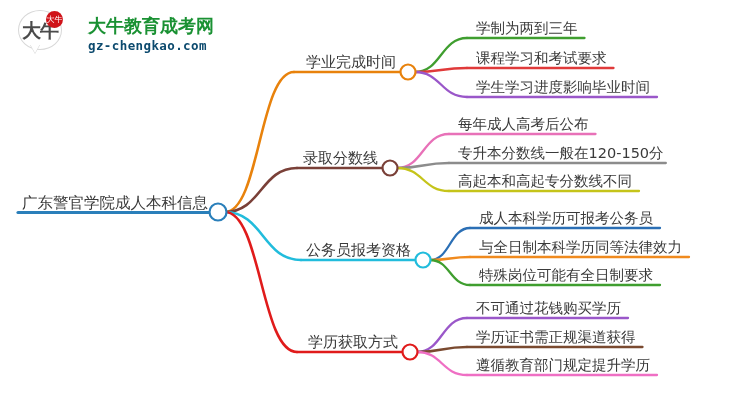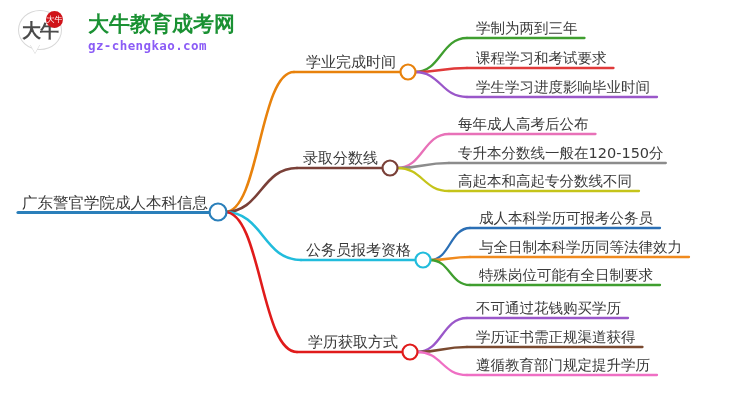--- a/index.html
+++ b/index.html
@@ -71,31 +71,31 @@
     text-align: center;
     font-size: 19px;
     font-weight: bold;
     color: #4a4a4a;
     letter-spacing: -1px;
     line-height: 30px;
     font-family: "DejaVu Sans", sans-serif;
   }
   #logo-text { display: flex; flex-direction: column; justify-content: center; }
   #logo-title {
-    font-size: 21px;
+    font-size: 18px;
     font-weight: bold;
     color: #1a9133;
     letter-spacing: 0px;
     line-height: 24px;
-    font-family: Liberation Mono, monospace;
+    font-family: Liberation Sans, sans-serif;
   }
   #logo-sub {
     font-size: 12.5px;
     font-weight: bold;
-    color: #8b5cf6;
+    color: #0c4a6e;
     letter-spacing: 0.4px;
     line-height: 15px;
     font-family: "DejaVu Sans Mono", monospace;
   }
 
   
   #map { position: absolute; left: 0; top: 0; }
 
   .mm-label {
     font-family: "DejaVu Sans", sans-serif;

